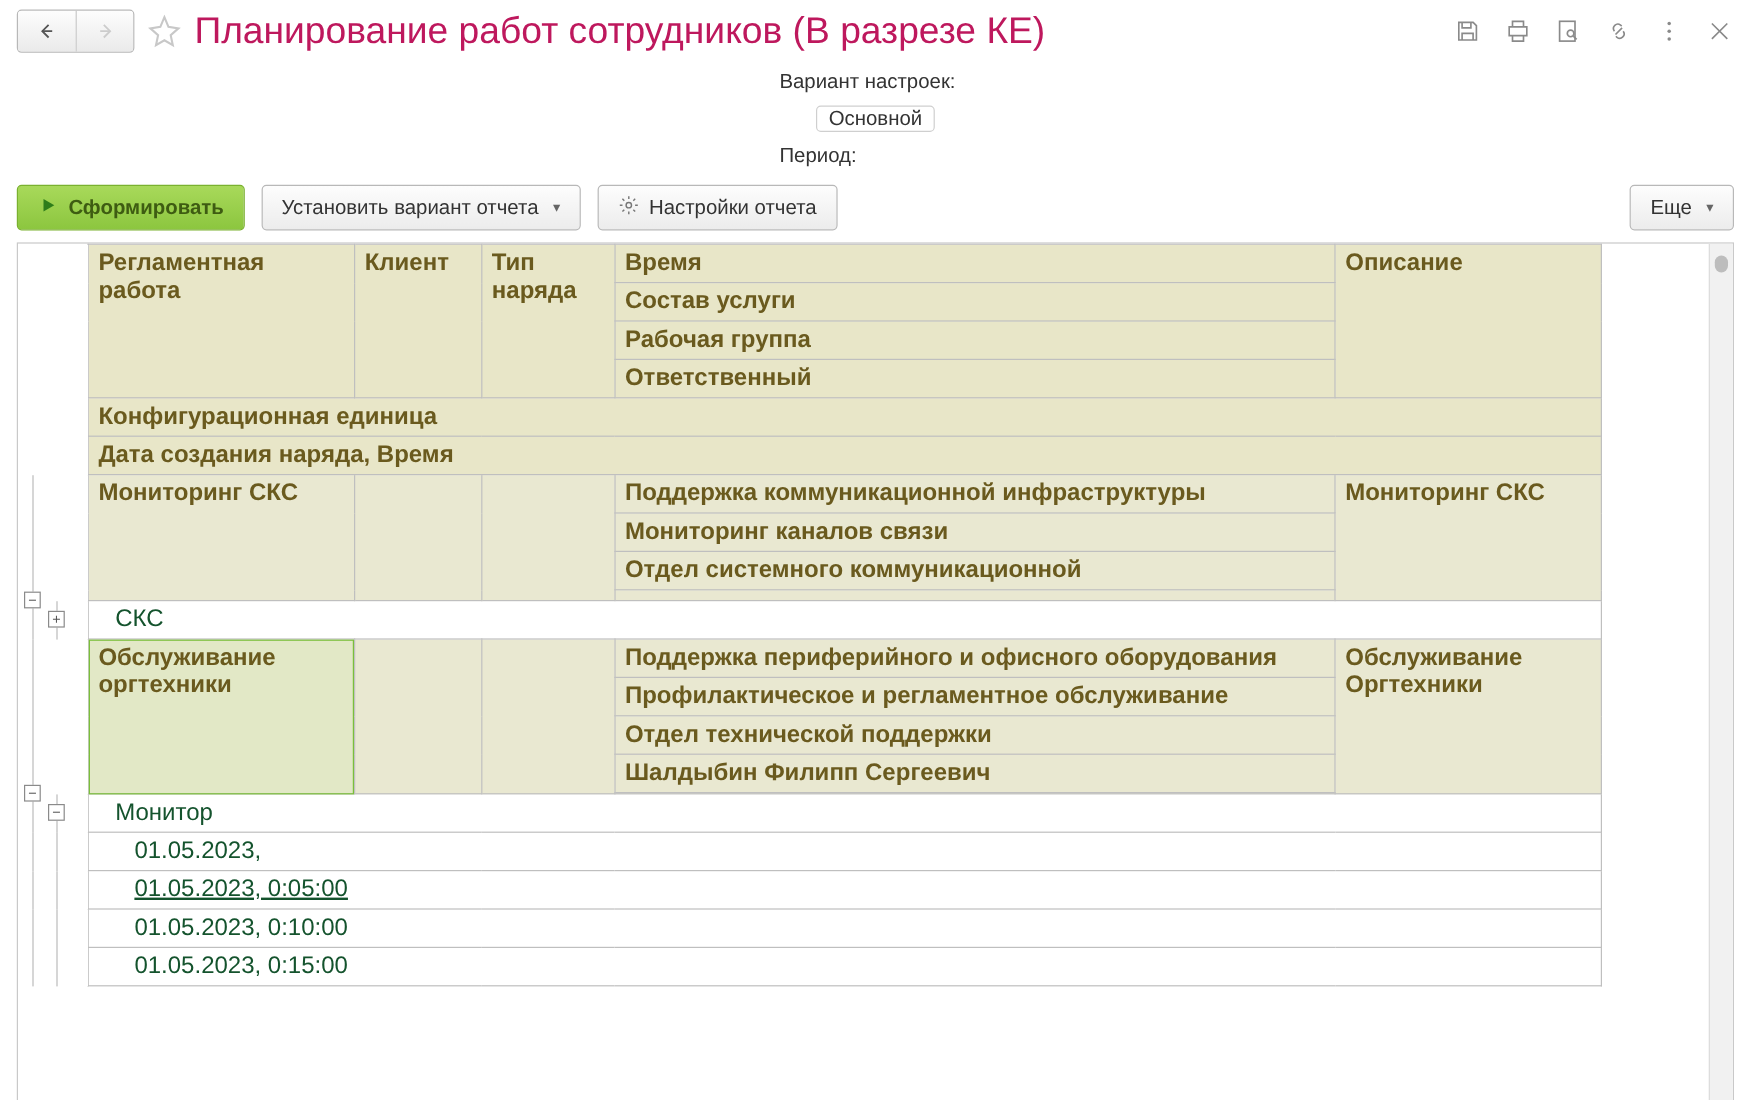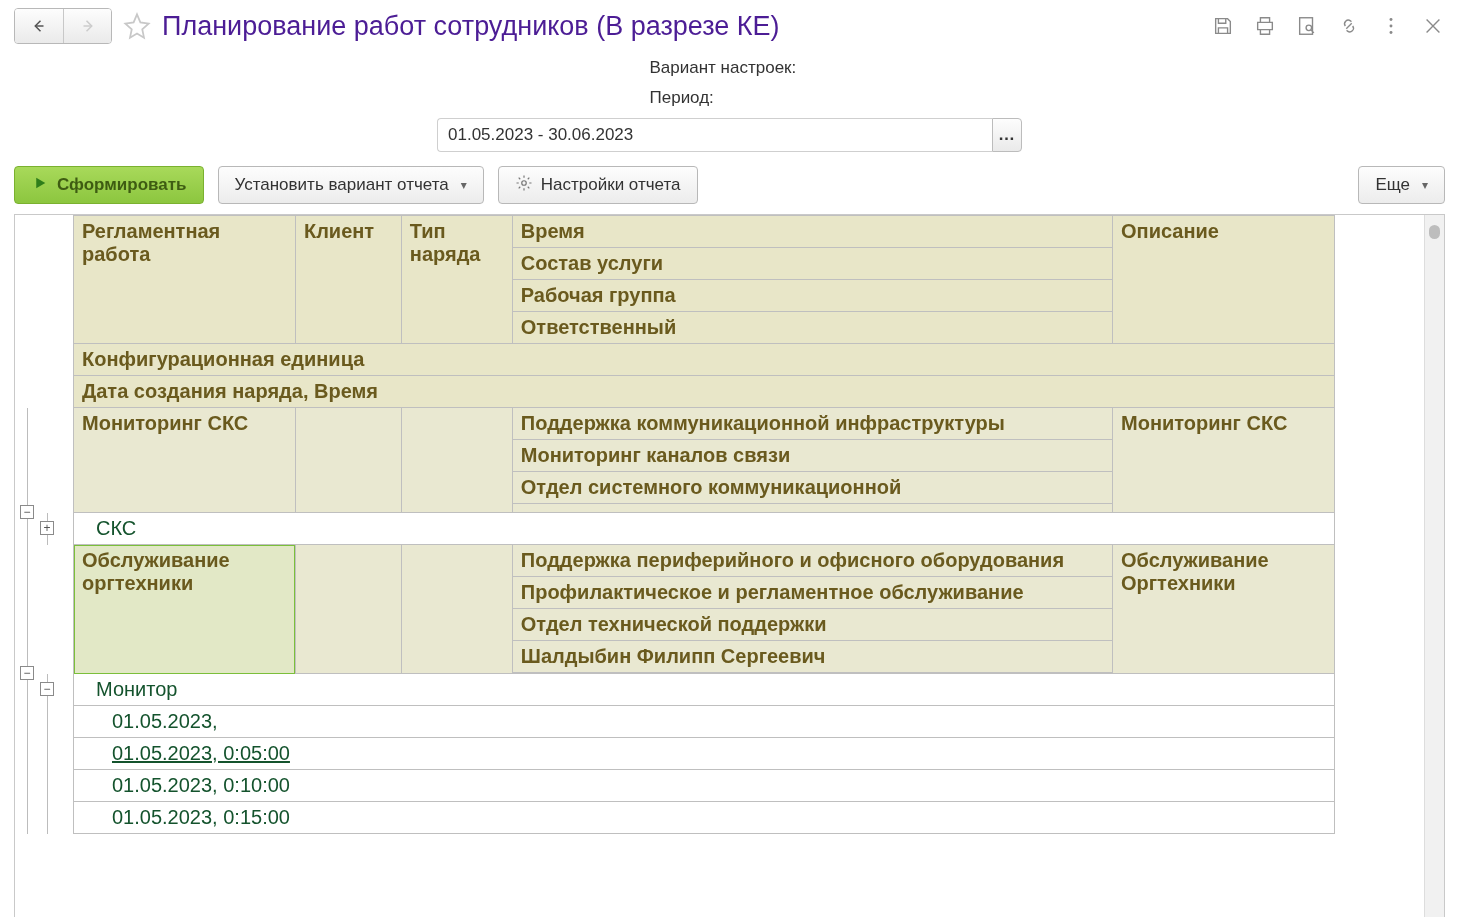--- a/index.html
+++ b/index.html
@@ -36,22 +36,22 @@
   .nav-btn svg { width: 18px; height: 18px; }
 
   .star-btn {
     width: 34px; height: 34px;
     display: flex; align-items:center; justify-content:center;
     color: #bdbdbd; cursor: pointer;
   }
   .star-btn svg { width: 28px; height: 28px; }
 
   .page-title {
-    font-size: 27px;
-    color: #4c1d95;
+    font-size: 31px;
+    color: #be185d;
     flex: 1;
     white-space: nowrap;
   }
 
   .header-actions {
     display: flex; align-items: center; gap: 18px;
     color: #8a8a8a;
   }
   .header-actions .icon-btn {
     width: 24px; height: 24px; display:flex; align-items:center; justify-content:center;
@@ -267,31 +267,26 @@
     <div class="icon-btn">
       <svg viewBox="0 0 24 24">
           <path d="M5 5l14 14M19 5L5 19" stroke="#8a8a8a" stroke-width="1.5"></path>
         </svg>
     </div>
   </div>
 </div>
 
 <div class="form-row">
   <div class="form-label">Вариант настроек:</div>
+  <div class="text-input">
+    <span>Основной</span>
+  </div>
 </div>
 <div class="form-row">
   <div class="form-label">Период:</div>
-  <div class="period-wrap">
-    <div class="period-input">
-      <span>01.05.2023 - 30.06.2023</span>
-    </div>
-    <div class="period-btn">
-      <span>…</span>
-    </div>
-  </div>
 </div>
 
 <div class="toolbar-row">
   <div class="btn green">
     <span class="play-icon">
       <svg viewBox="0 0 24 24">
           <path d="M7 5v14l12-7z" fill="#2e7d1a"></path>
         </svg>
     </span>
     <span>Сформировать</span>

